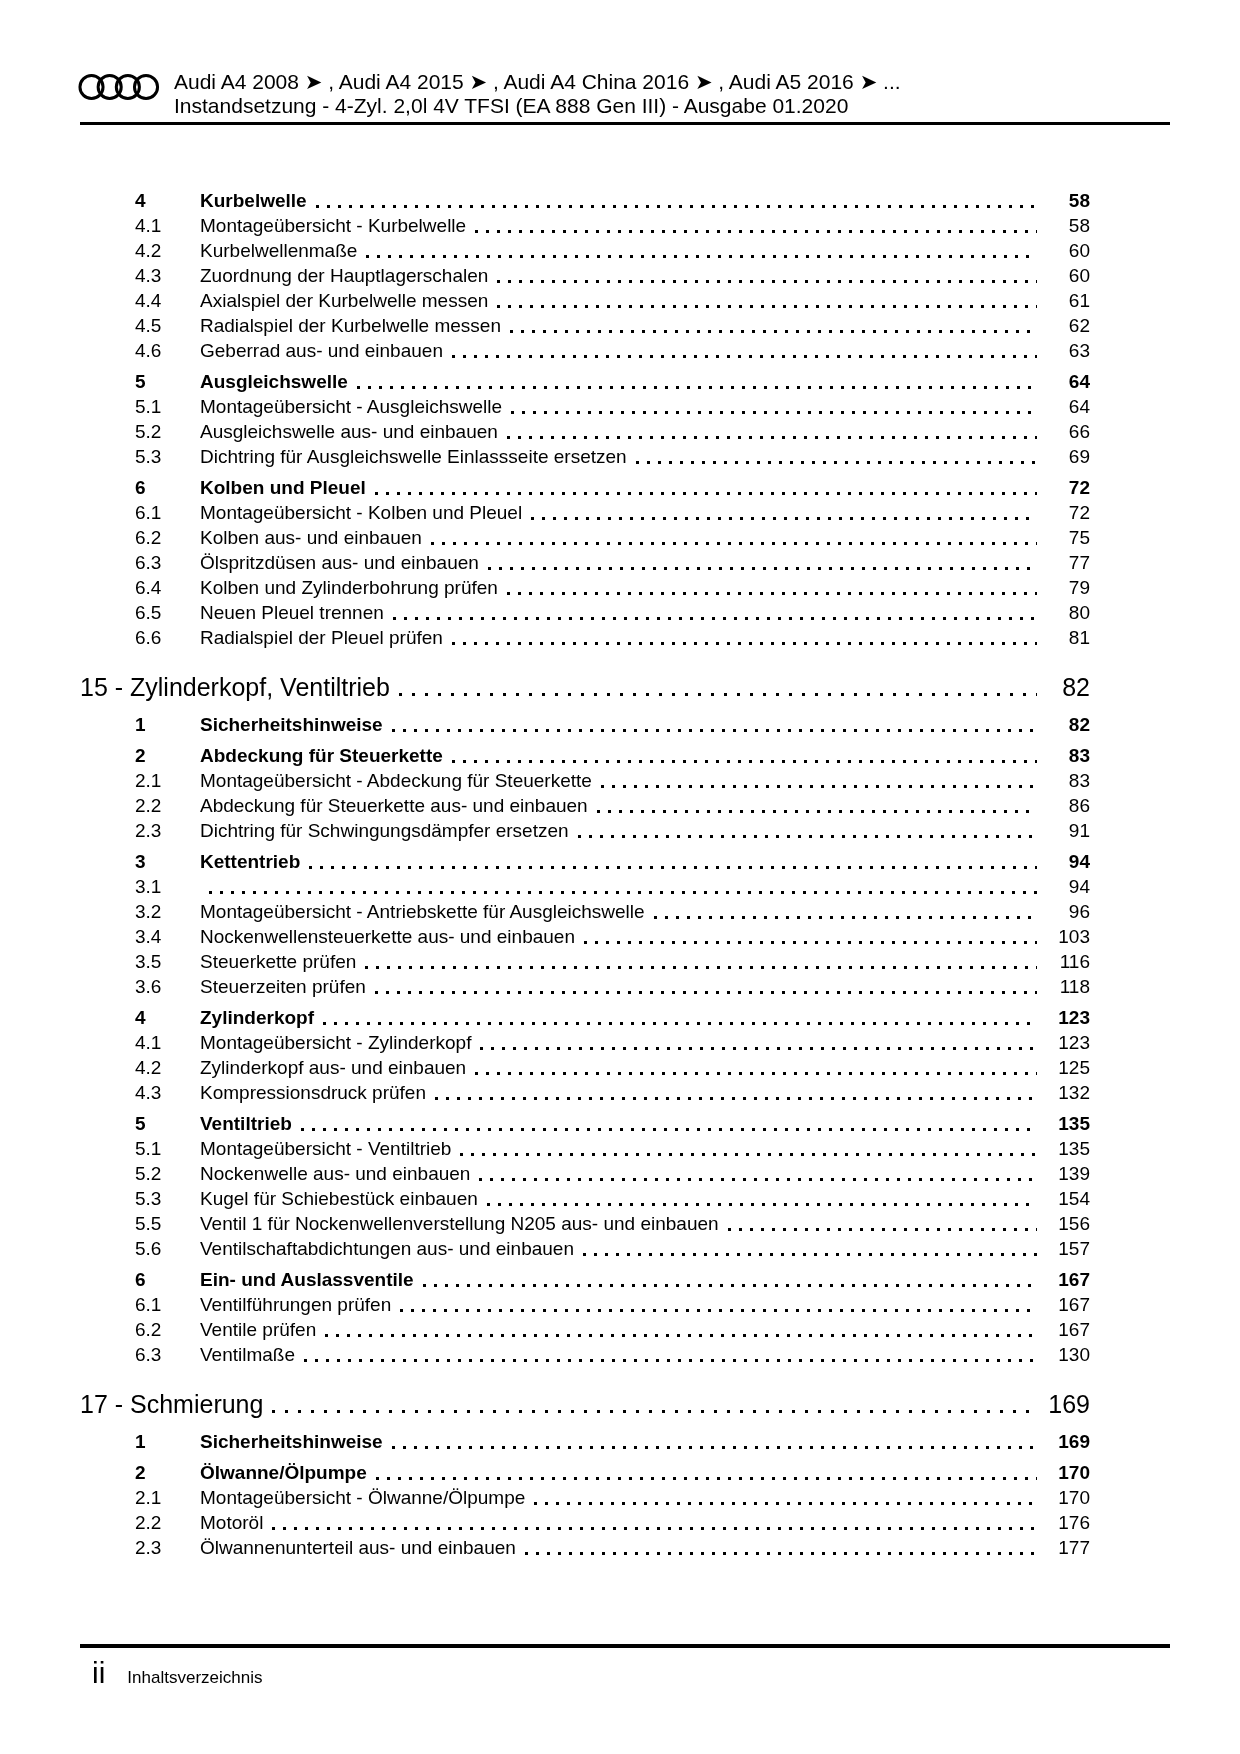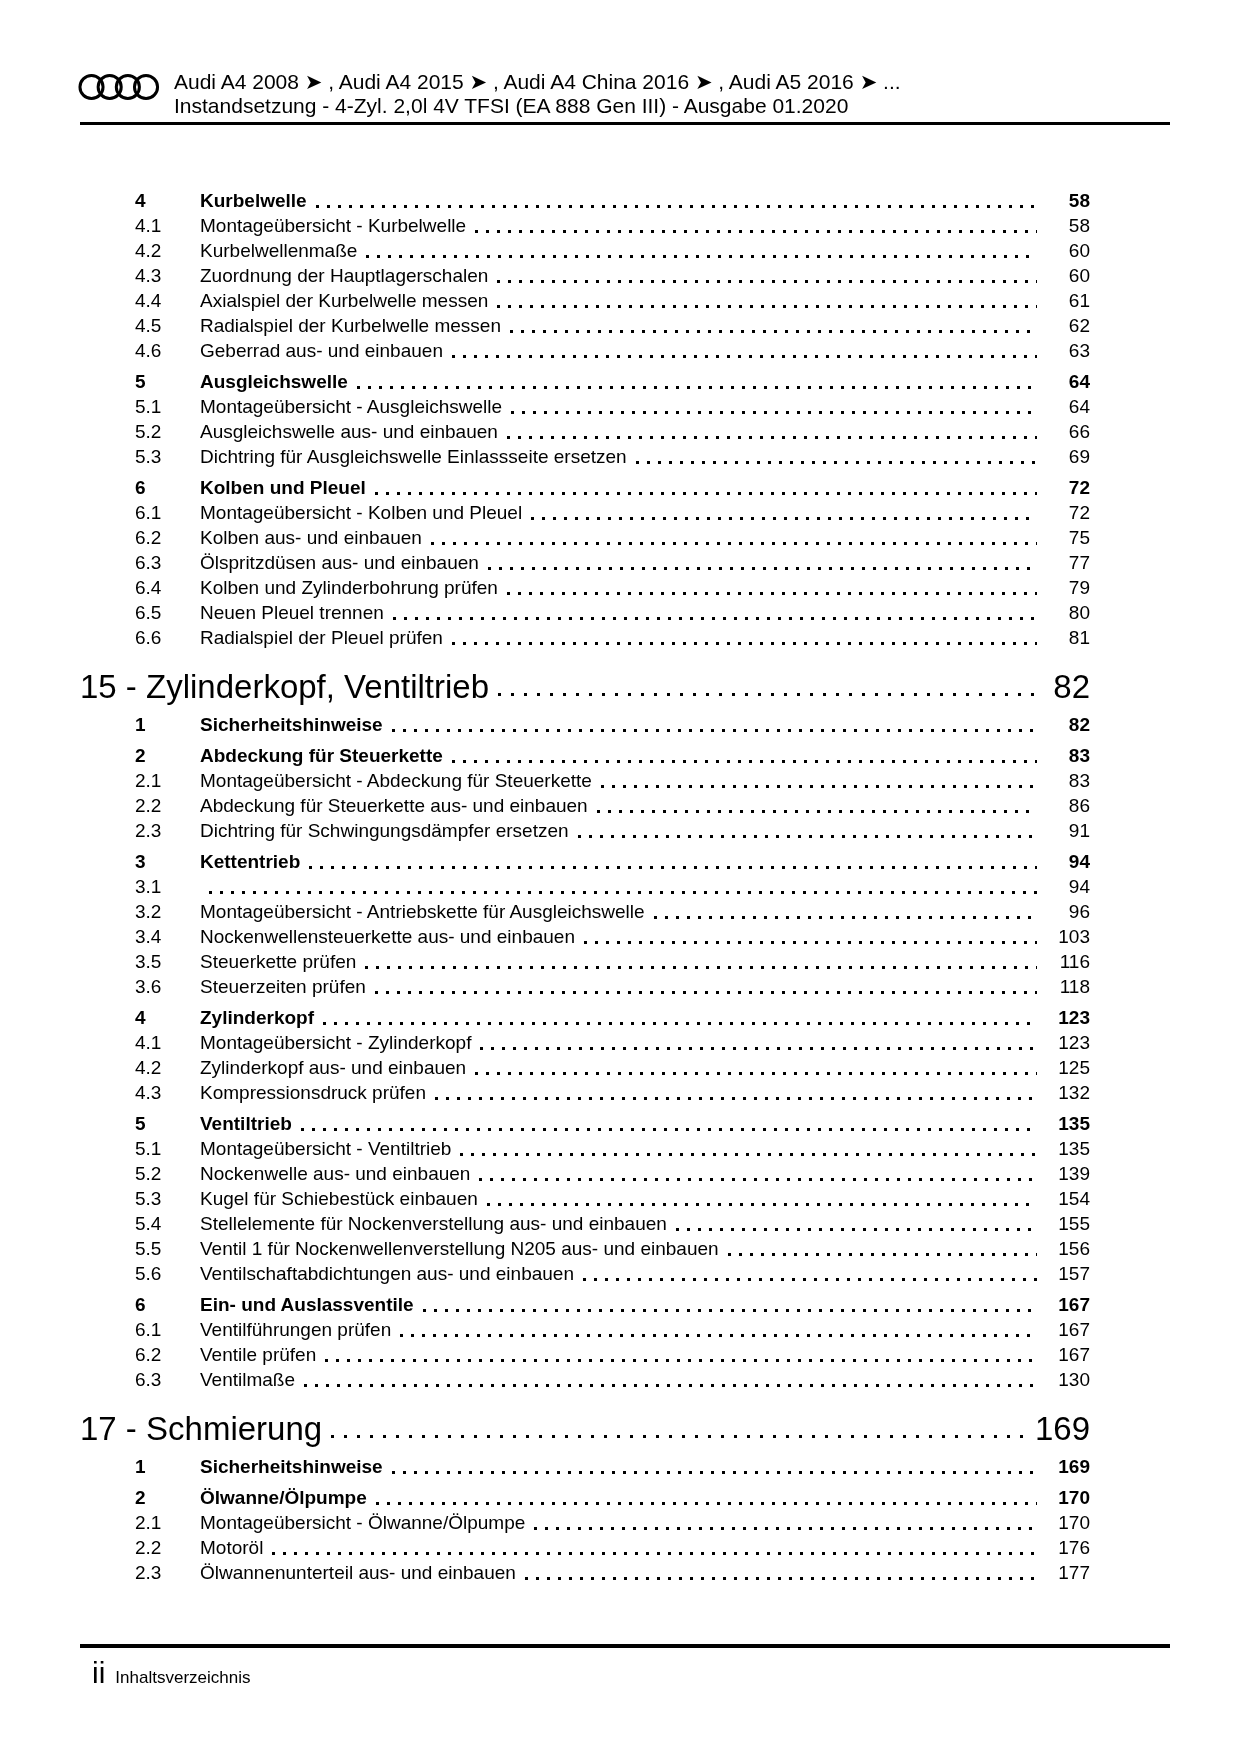--- a/index.html
+++ b/index.html
@@ -64,21 +64,21 @@
     width: 65px;
   }
   .row.sub, .row.section {
     padding-left: 55px;
   }
   .row.section {
     font-weight: bold;
     margin-top: 6px;
   }
   .row.chapter {
-    font-size: 33px;
+    font-size: 25px;
     line-height: 30px;
     margin-top: 22px;
     margin-bottom: 10px;
   }
   .leader {
     flex: 1 1 10px;
     height: 3px;
     align-self: flex-end;
     margin: 0 7px 5px 9px;
     background: repeating-linear-gradient(90deg, #000 0 2.6px, transparent 2.6px 11px);
@@ -109,21 +109,21 @@
     left: 92px;
     display: flex;
     align-items: baseline;
   }
   .footer-page {
     font-size: 30px;
     line-height: 34px;
   }
   .footer-label {
     font-size: 17px;
-    margin-left: 10px;
+    margin-left: 22px;
   }
 </style>
 </head>
 <body>
 
 <div class="page">
 
   <div class="header">
     <svg class="logo" width="82" height="30" viewBox="0 0 88 30" aria-hidden="true">
       <g fill="none" stroke="#000000" stroke-width="3.2">
@@ -361,26 +361,20 @@
         <span class="leader"></span>
         <span class="pagenum">139</span>
       </div>
       <div class="row sub">
         <span class="num">5.3</span>
         <span class="title">Kugel für Schiebestück einbauen</span>
         <span class="leader"></span>
         <span class="pagenum">154</span>
       </div>
       <div class="row sub">
-        <span class="num">5.4</span>
-        <span class="title">Stellelemente für Nockenverstellung aus- und einbauen</span>
-        <span class="leader"></span>
-        <span class="pagenum">155</span>
-      </div>
-      <div class="row sub">
         <span class="num">5.5</span>
         <span class="title">Ventil 1 für Nockenwellenverstellung N205 aus- und einbauen</span>
         <span class="leader"></span>
         <span class="pagenum">156</span>
       </div>
       <div class="row sub">
         <span class="num">5.6</span>
         <span class="title">Ventilschaftabdichtungen aus- und einbauen</span>
         <span class="leader"></span>
         <span class="pagenum">157</span>

